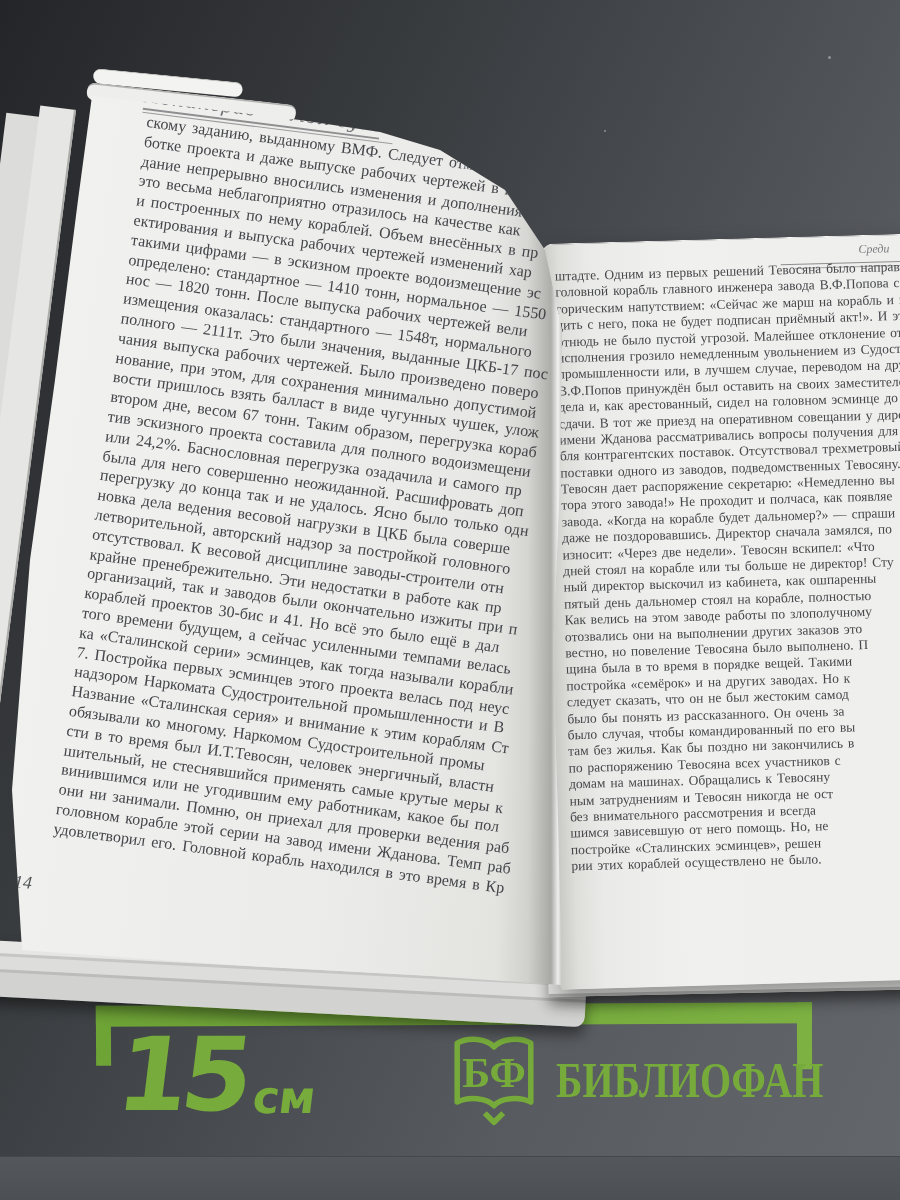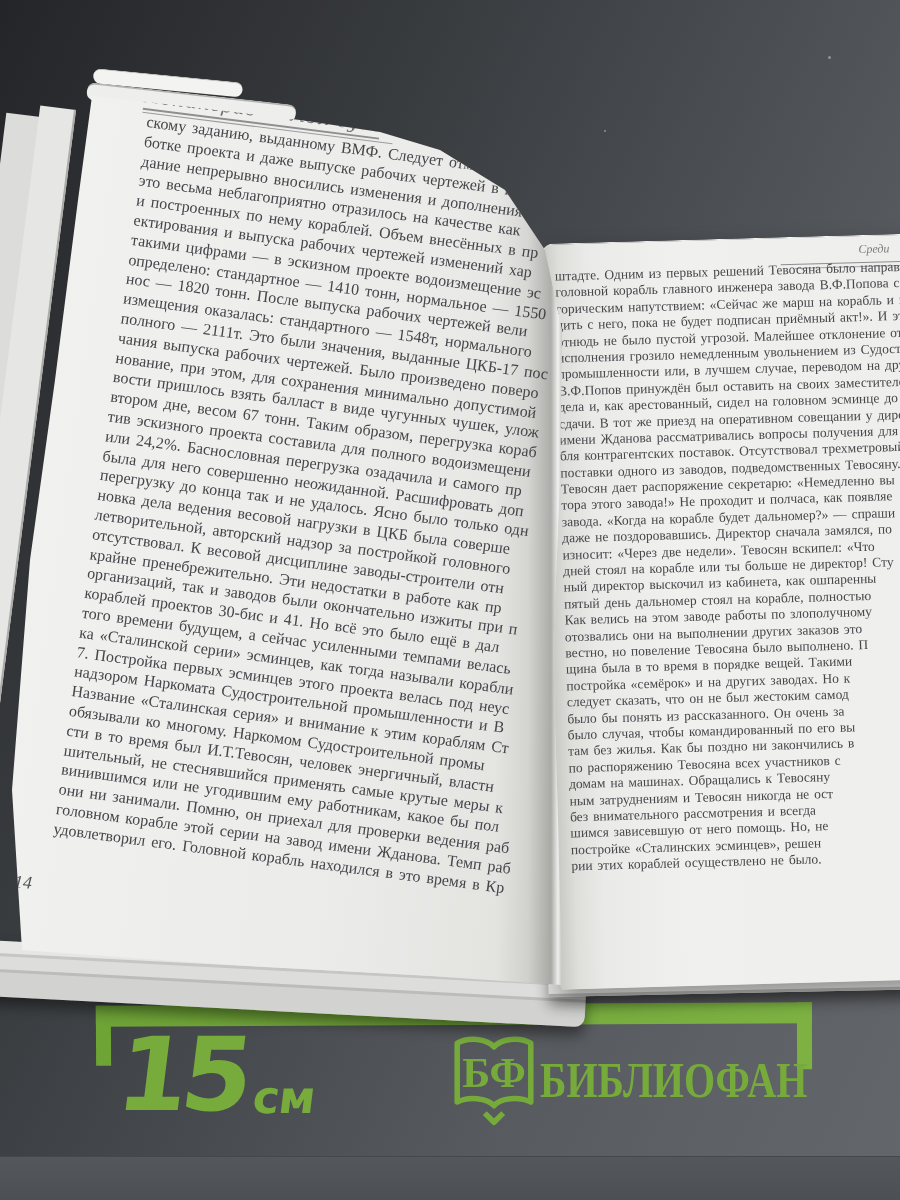--- a/index.html
+++ b/index.html
@@ -27,21 +27,21 @@
   .ruler .bar{position:absolute;left:0;top:0;width:100%;height:21px;background:linear-gradient(90deg,#6ea336,#7db243);}
   .ruler .tick-l{position:absolute;left:0;top:0;width:15px;height:60px;background:#6ea336;}
   .ruler .tick-r{position:absolute;right:0;top:0;width:15px;height:67px;background:#7db243;}
   .ruler-label{
     position:absolute;left:118px;top:1028px;z-index:3;color:#77ac3c;
     display:flex;align-items:flex-end;transform:skewX(-7deg);
     font-family:"DejaVu Sans",sans-serif;font-weight:bold;
   }
   .ruler-label .big{font-size:102px;line-height:.92;letter-spacing:-7px;}
   .ruler-label .unit{font-size:45px;line-height:1;margin-left:10px;margin-bottom:2px;letter-spacing:-1px;}
-  .logo{position:absolute;left:448px;top:1032px;z-index:3;display:flex;align-items:center;}
+  .logo{position:absolute;left:448px;top:1032px;z-index:3;display:flex;align-items:center;gap:16px;}
   .logo svg{display:block;}
   .logo-name{
     font-family:"Liberation Serif",serif;font-weight:bold;font-size:50px;color:#76ab3b;
     letter-spacing:0px;transform:scaleX(.8);transform-origin:left center;white-space:nowrap;
   }
 
   
   .fan1{position:absolute;left:88px;top:82px;width:210px;height:16px;background:#eeeeec;border-top:2px solid #b2b2b0;
         transform:rotate(6.3deg);transform-origin:left top;z-index:4;border-radius:8px;}
   .fan2{position:absolute;left:94px;top:68px;width:150px;height:14px;background:#f3f3f1;border-top:1px solid #c0c0be;

